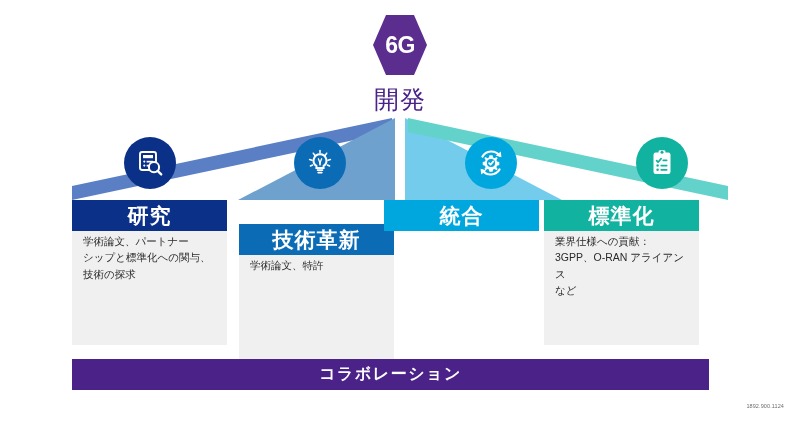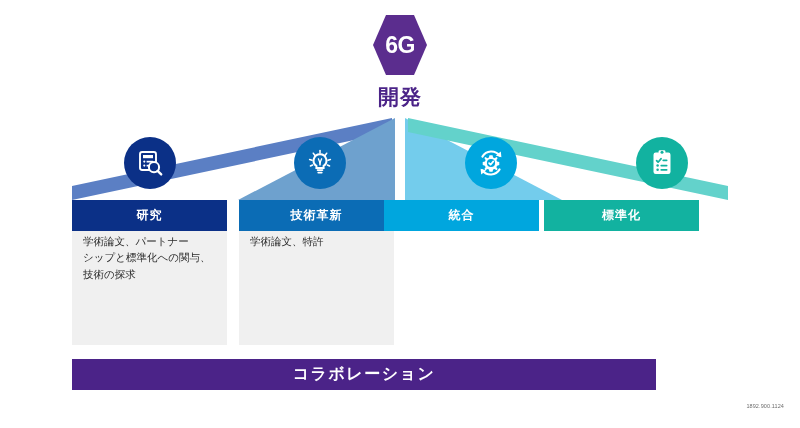--- a/index.html
+++ b/index.html
@@ -48,22 +48,22 @@
     justify-content: center;
     color: #ffffff;
     font-size: 23px;
     font-weight: bold;
     letter-spacing: -0.5px;
     text-align: center;
   }
   #apex-title {
     margin-top: 7px;
     color: #4B2388;
-    font-size: 21px;
-    font-weight: bold;
+    font-size: 25px;
+    font-weight: normal;
     letter-spacing: 1px;
   }
 
   
   #roof {
     position: absolute;
     left: 0;
     top: 0;
     width: 800px;
     height: 428px;
@@ -87,21 +87,21 @@
     position: absolute;
     top: 200px;
     width: 155px;
   }
   .pillar-header {
     height: 31px;
     display: flex;
     align-items: center;
     justify-content: center;
     color: #ffffff;
-    font-size: 12px;
+    font-size: 21px;
     font-weight: bold;
     letter-spacing: 1px;
   }
   .pillar-body {
     background: #F0F0F0;
     height: 114px;
     padding: 2px 11px 0 11px;
     box-sizing: border-box;
   }
   .pillar-text {
@@ -109,21 +109,21 @@
     font-size: 10.5px;
     line-height: 1.55;
     white-space: pre-line;
   }
 
   
   #collab-bar {
     position: absolute;
     left: 72px;
     top: 359px;
-    width: 584px;
+    width: 637px;
     height: 31px;
     background: #4B2388;
     display: flex;
     align-items: center;
     justify-content: center;
     color: #ffffff;
     font-size: 16px;
     font-weight: bold;
     letter-spacing: 1.5px;
   }
@@ -225,33 +225,38 @@
 
   <div class="pillar" style="left:72px;">
     <div class="pillar-header" style="background:#0B3087;">研究</div>
     <div class="pillar-body">
       <div class="pillar-text">学術論文、パートナー
 シップと標準化への関与、
 技術の探求</div>
     </div>
   </div>
 
-  <div class="pillar" style="left:239px;">
+  <div class="pillar" style="left:239px;margin-top:24px;">
     <div class="pillar-header" style="background:#0B6CB5;">技術革新</div>
     <div class="pillar-body">
       <div class="pillar-text">学術論文、特許</div>
     </div>
   </div>
 
   <div class="pillar" style="left:384px;text-align:right;">
     <div class="pillar-header" style="background:#00A6DE;">統合</div>
   </div>
 
   <div class="pillar" style="left:544px;">
     <div class="pillar-header" style="background:#12B2A0;">標準化</div>
+    <div class="pillar-body">
+      <div class="pillar-text">業界仕様への貢献：
+3GPP、O-RAN アライアンス
+など</div>
+    </div>
   </div>
 
   <div id="collab-bar">
     <span>コラボレーション</span>
   </div>
 
   <div id="footer-code">1892.900.1124</div>
 
 </div>
 

